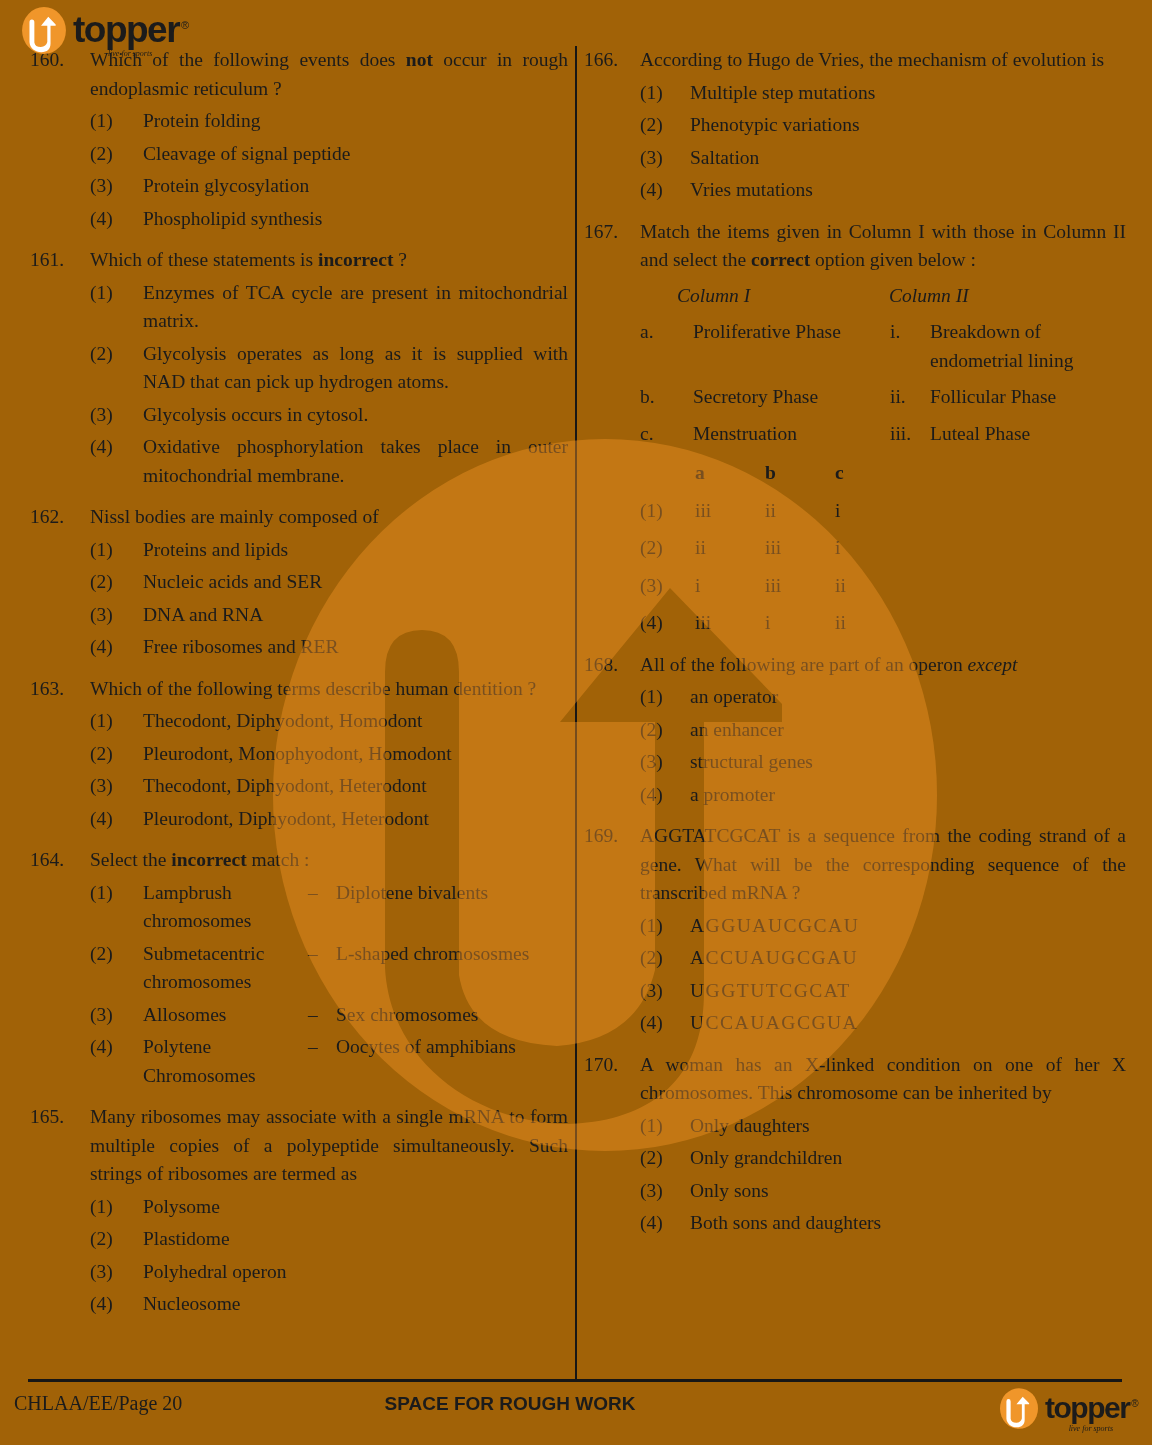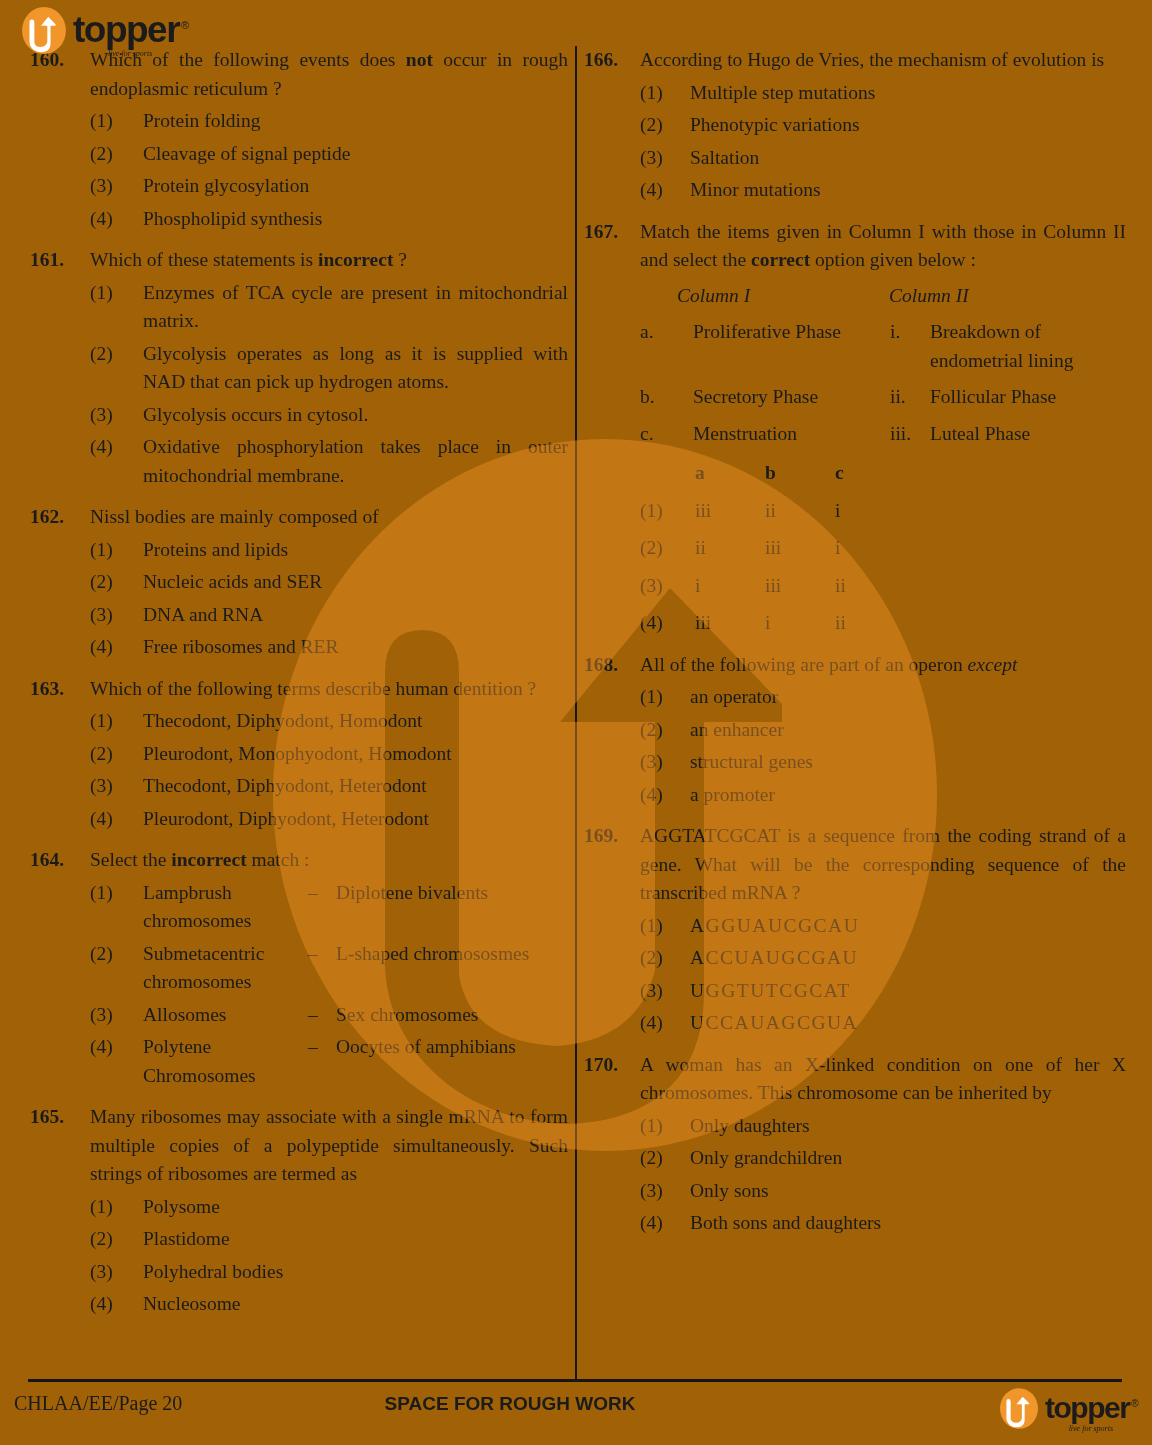--- a/index.html
+++ b/index.html
@@ -20,21 +20,21 @@
 
   
   .divider{position:absolute;left:575px;top:46px;width:2px;height:1333px;background:#161616}
   .rule{position:absolute;left:28px;top:1379px;width:1094px;height:3px;background:#161616}
 
   .col{position:absolute;top:46px;font-size:19.5px;line-height:28.5px;z-index:1}
   .col-left{left:30px;width:538px}
   .col-right{left:584px;width:542px}
 
   .q{display:flex;margin-bottom:13px}
-  .qnum{flex:none;width:60px;font-weight:700}
+  .qnum{flex:none;width:60px;font-weight:400}
   .col-right .qnum{width:56px}
   .qbody{flex:1;min-width:0}
   .qtext{margin:0;text-align:justify}
   .bi{font-weight:700;}
   .it{font-style:italic}
 
   .opt{display:flex;margin-top:4px}
   .olabel{flex:none;width:53px}
   .col-right .olabel{width:50px}
   .otext{flex:1;text-align:justify}
@@ -230,21 +230,21 @@
         <div class="opt">
             <span class="olabel">(1)</span>
             <span class="otext">Polysome</span>
           </div>
         <div class="opt">
             <span class="olabel">(2)</span>
             <span class="otext">Plastidome</span>
           </div>
         <div class="opt">
             <span class="olabel">(3)</span>
-            <span class="otext">Polyhedral bodies</span>
+            <span class="otext">Polyhedral operon</span>
           </div>
         <div class="opt">
             <span class="olabel">(4)</span>
             <span class="otext">Nucleosome</span>
           </div>
       </div>
     </div>
 
   </div>
 
@@ -261,21 +261,21 @@
         <div class="opt">
             <span class="olabel">(2)</span>
             <span class="otext">Phenotypic variations</span>
           </div>
         <div class="opt">
             <span class="olabel">(3)</span>
             <span class="otext">Saltation</span>
           </div>
         <div class="opt">
             <span class="olabel">(4)</span>
-            <span class="otext">Minor mutations</span>
+            <span class="otext">Vries mutations</span>
           </div>
       </div>
     </div>
 
     <div class="q">
       <div class="qnum">167.</div>
       <div class="qbody">
         <p class="qtext"><span>Match the items given in Column I with those in Column II and select the </span><span class="bi">correct</span><span> option given below :</span></p>
         <div class="mhead">
           <span class="mh1">Column I</span>

